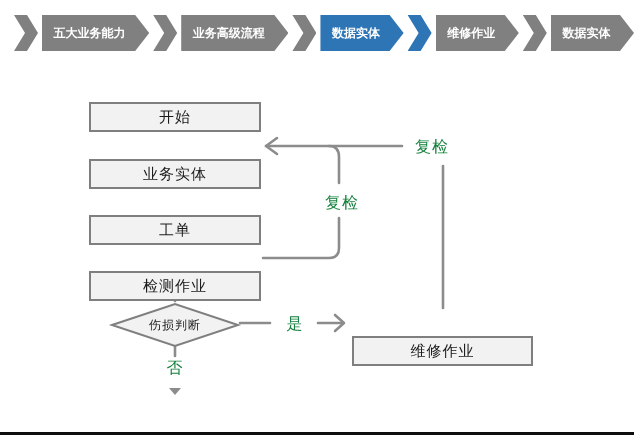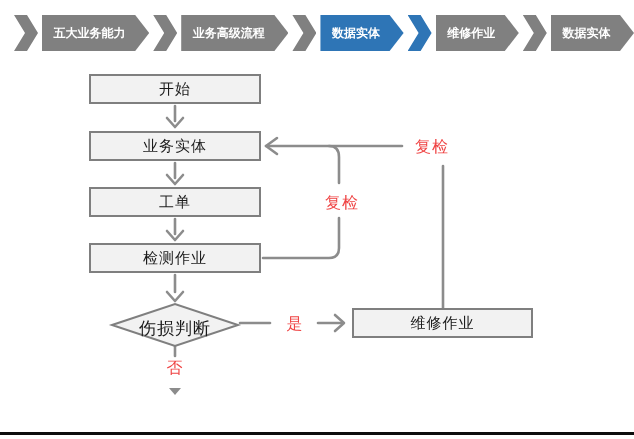--- a/index.html
+++ b/index.html
@@ -34,24 +34,24 @@
   .step.active{background:var(--nav-active);}
   .step-label{color:var(--nav-text);font-size:12px;font-weight:bold;white-space:nowrap;}
   
   .wires{position:absolute;left:0;top:0;width:634px;height:439px;}
   .cl{stroke:var(--connector);stroke-width:2.6;fill:none;stroke-linecap:round;stroke-linejoin:round;}
   .cf{fill:var(--connector);stroke:none;}
   .diamond{fill:var(--node-fill);stroke:var(--node-border);stroke-width:2;}
   .node{
     position:absolute;box-sizing:border-box;background:var(--node-fill);
     border:2px solid var(--node-border);display:flex;align-items:center;justify-content:center;
-    font-size:15px;color:var(--text);letter-spacing:1px;
+    font-size:15px;color:var(--text);letter-spacing:1px;margin-top:28px;
   }
-  .dlabel{position:absolute;font-size:17px;color:var(--text);text-align:center;letter-spacing:1px;}
-  .elabel{position:absolute;font-size:16px;color:#ef4444;text-align:center;letter-spacing:1px;}
+  .dlabel{position:absolute;font-size:12px;color:var(--text);text-align:center;letter-spacing:1px;}
+  .elabel{position:absolute;font-size:16px;color:#15803d;text-align:center;letter-spacing:1px;}
   .bottom-rule{position:absolute;left:0;top:432px;width:634px;height:3px;background:#0d0d0d;}
 </style>
 </head>
 <body>
 
 <div class="canvas">
 
   <nav class="chevron-nav">
     <span class="band"></span>
     <div class="step">

